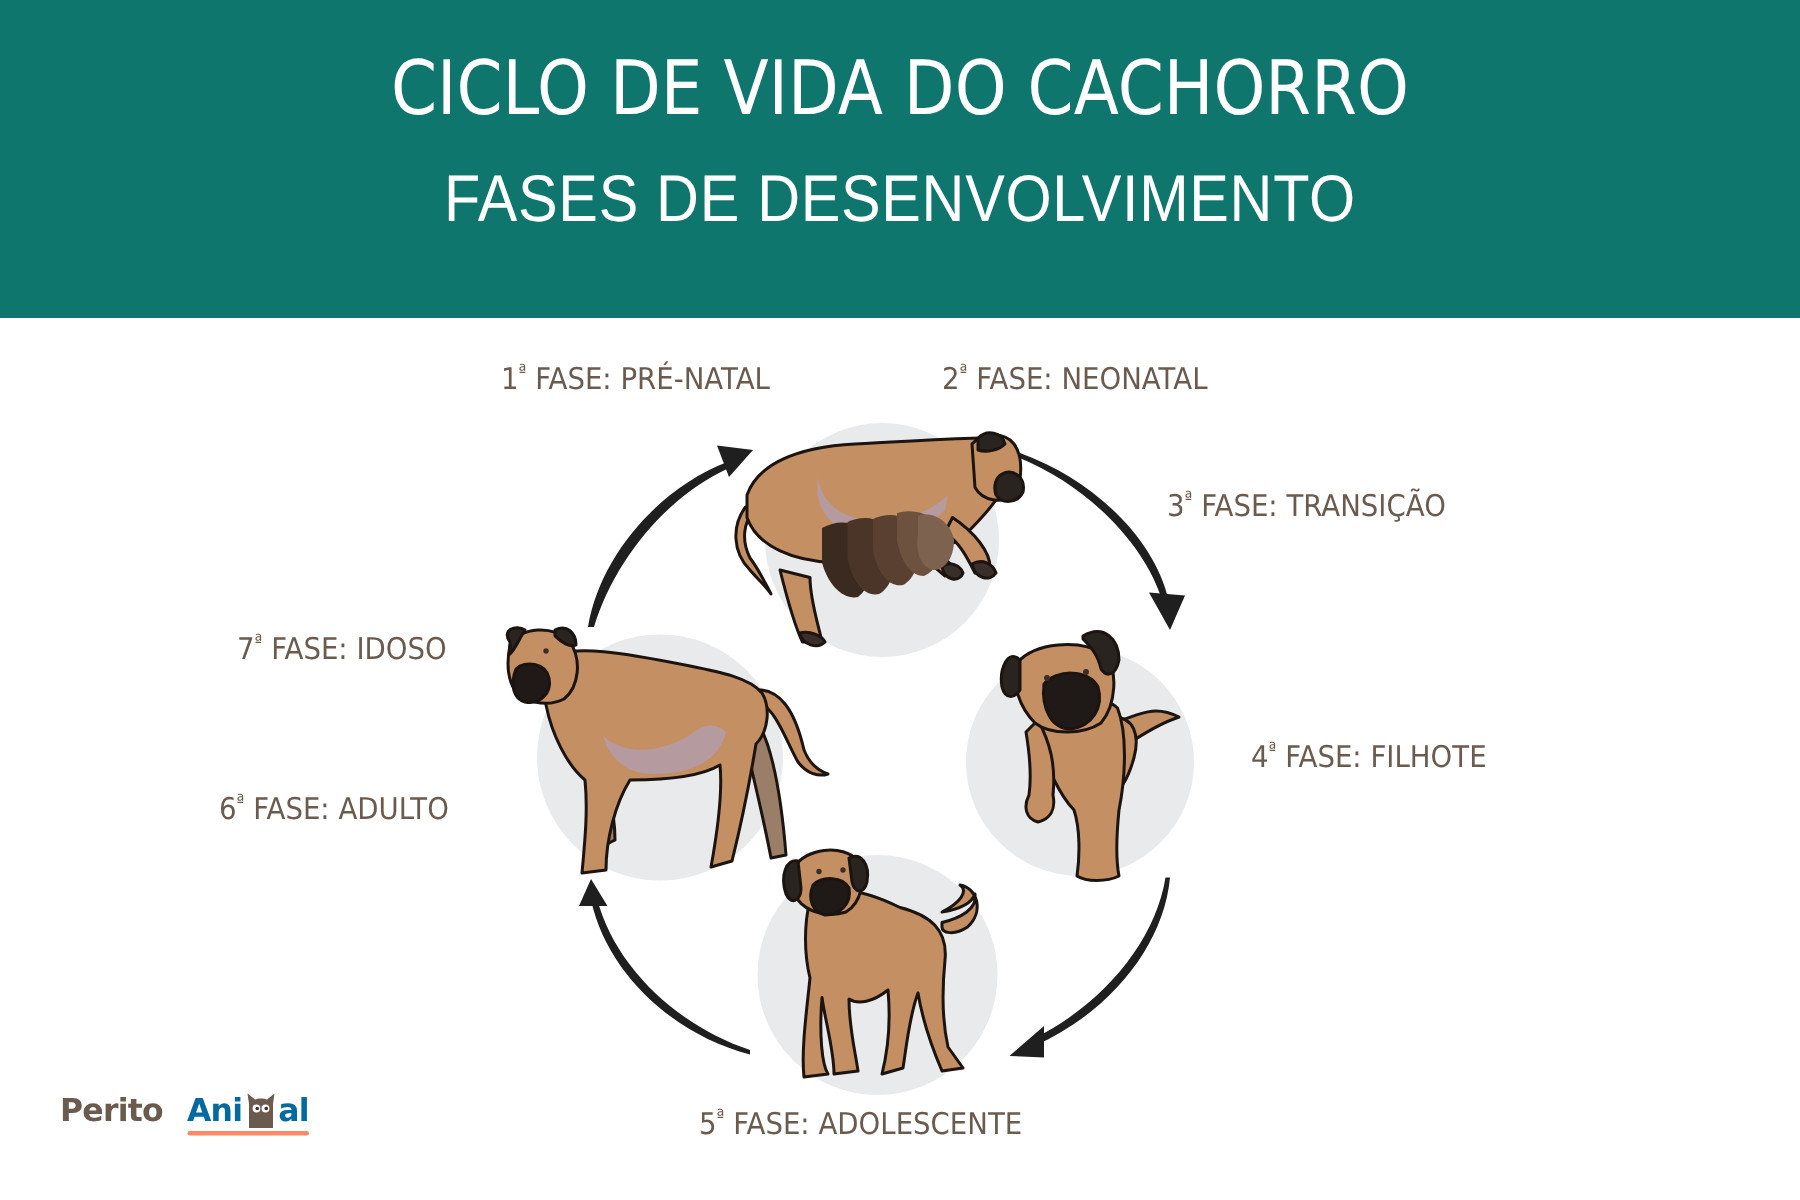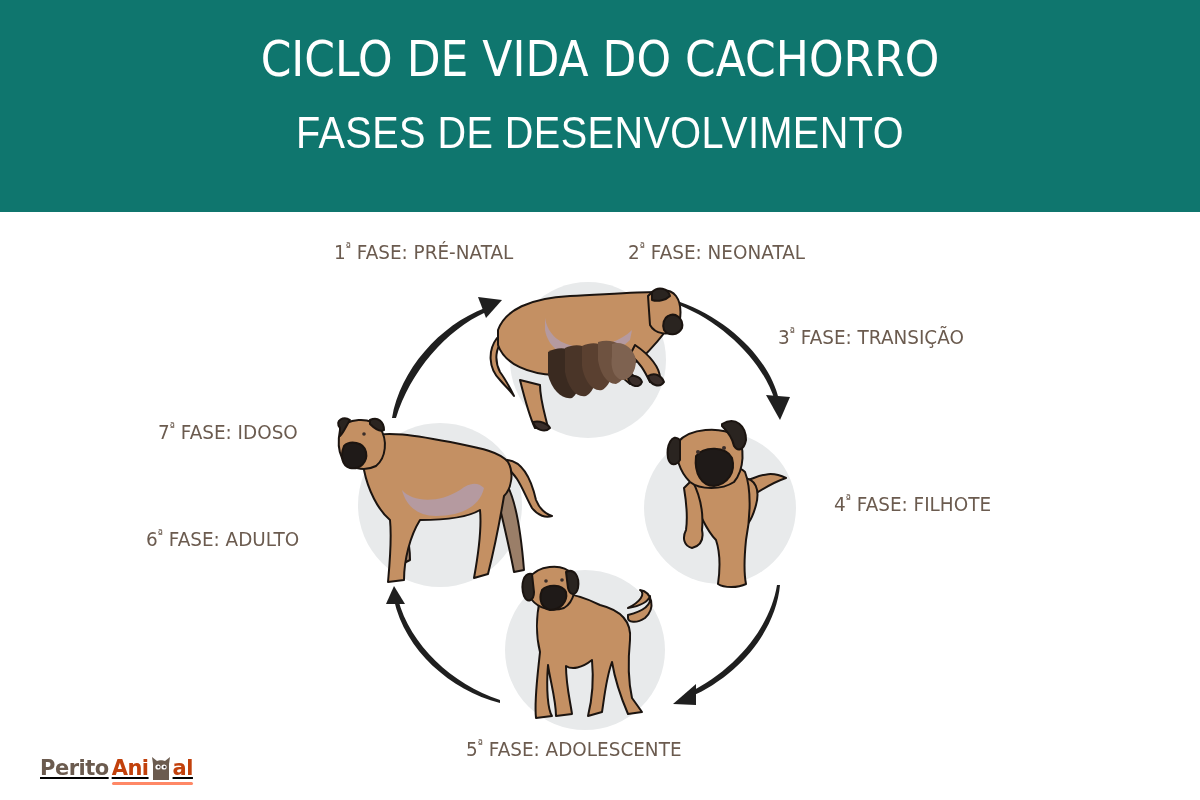--- a/index.html
+++ b/index.html
@@ -25,31 +25,31 @@
     transform: scaleX(0.9);
   }
   .phase {
     position: absolute; color: #6b5b4f; font-size: 20px; white-space: nowrap;
     font-family: "DejaVu Sans", sans-serif; letter-spacing: 0px;
     transform-origin: left center; transform: scaleX(0.92);
   }
   .phase sup { font-size: 12px; vertical-align: 8px; }
   svg.scene { position: absolute; left: 0; top: 212px; }
   .logo {
-    position: absolute; left: 40px; top: 748px; height: 40px;
-    display: flex; align-items: center; text-decoration: underline;
+    position: absolute; left: 40px; top: 712px; height: 40px;
+    display: flex; align-items: flex-end;
   }
   .logo-perito {
     font-family: "DejaVu Sans", sans-serif; font-weight: bold; font-size: 21px;
     color: #6b5b4f; letter-spacing: -0.5px;
   }
   .logo-animal {
-    position: relative; margin-left: 3px;
+    position: relative; margin-left: 16px;
     font-family: "DejaVu Sans", sans-serif; font-weight: bold; font-size: 21px;
-    color: #c2410c; letter-spacing: -0.5px; display: flex; align-items: flex-end;
+    color: #0369a1; letter-spacing: -0.5px; display: flex; align-items: flex-end;
   }
   .logo-underline {
     position: absolute; left: 0; right: 0; bottom: -5px; height: 3px; background: #ff8866; border-radius: 2px;
   }
 </style>
 </head>
 <body>
 
 <div class="header">
   <div class="title">CICLO DE VIDA DO CACHORRO</div>

